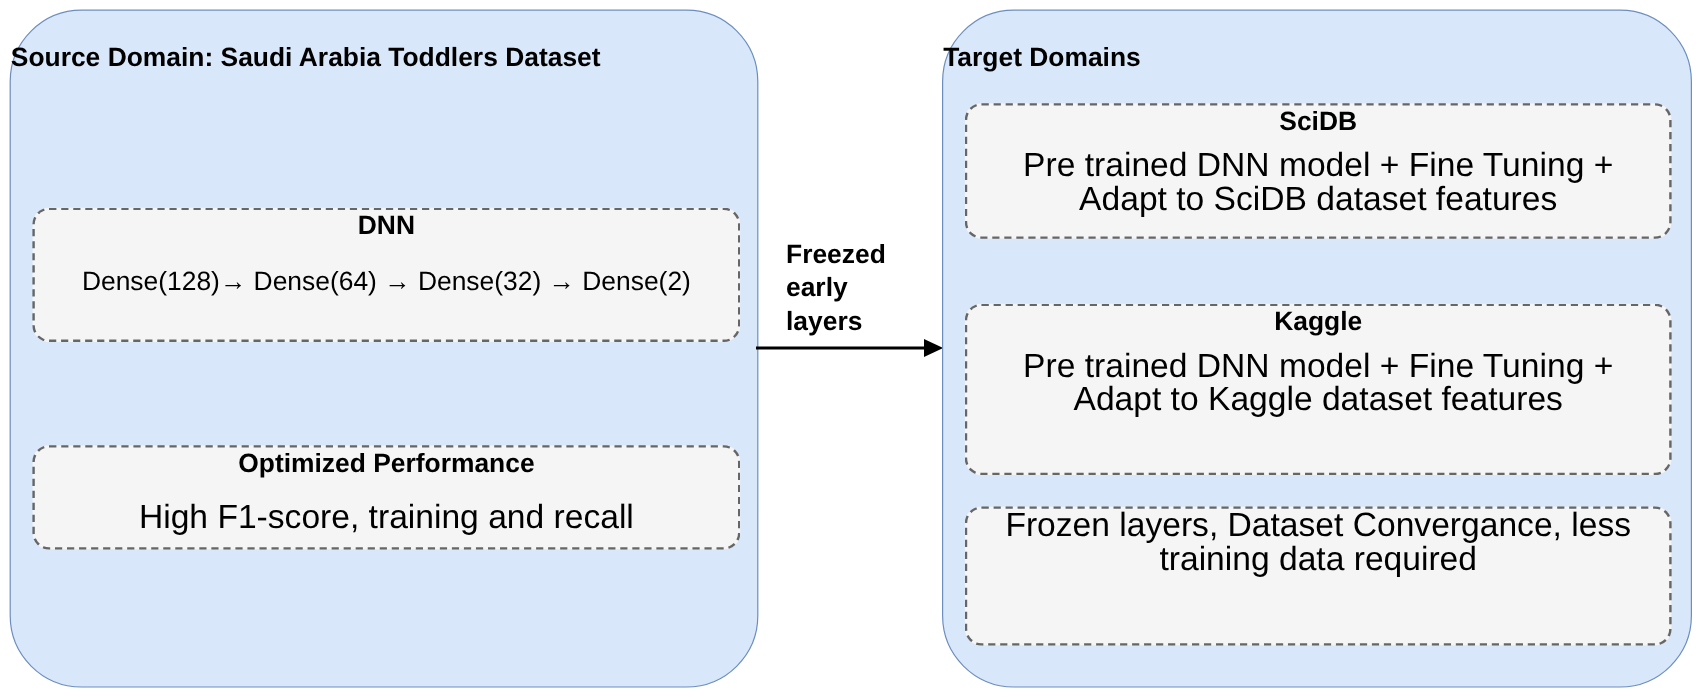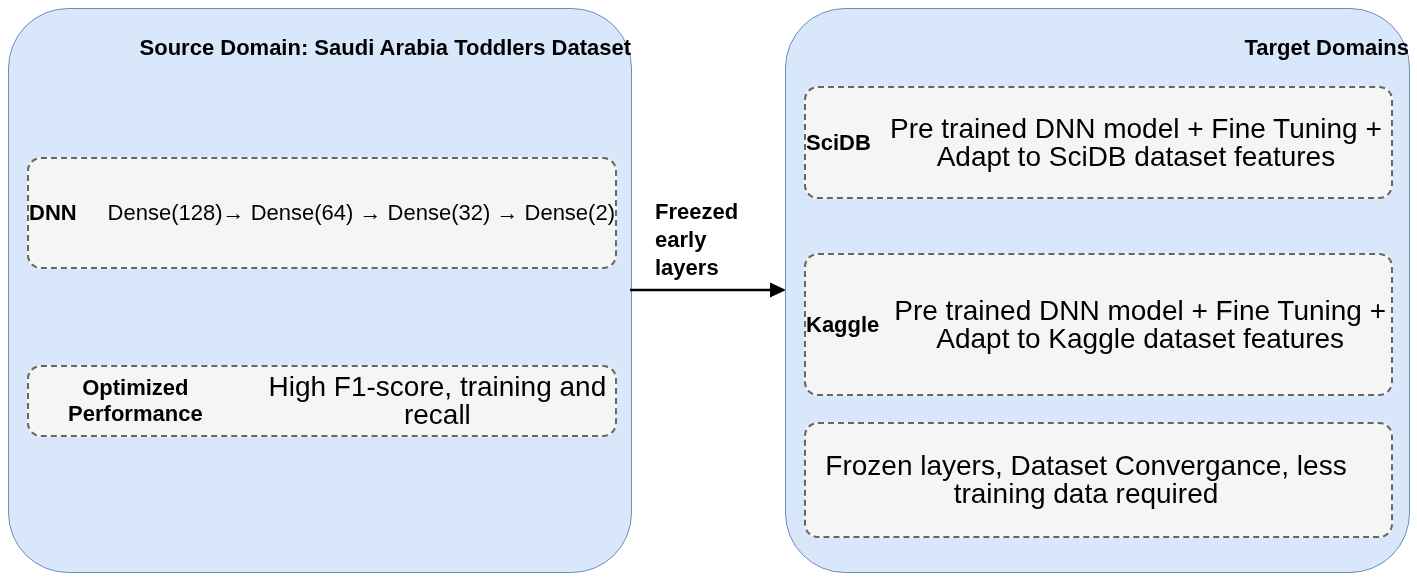--- a/index.html
+++ b/index.html
@@ -26,50 +26,51 @@
     box-sizing: border-box;
   }
   .domain-box.left  { left: 8px;   width: 624px; }
   .domain-box.right { left: 785px; width: 625px; }
   .domain-title {
     position: absolute;
     top: 26px;
     left: 0;
     width: 100%;
     margin: 0;
-    text-align: right;
+    text-align: left;
     font-size: 22px;
     font-weight: bold;
     line-height: 26px;
   }
   .card {
     position: absolute;
     left: 18px;
     background: #f5f5f6;
     border: 2px dashed #666666;
     border-radius: 14px;
     box-sizing: border-box;
     display: flex;
+    flex-direction: column;
     align-items: center;
-    justify-content: space-between;
+    justify-content: flex-start;
     text-align: center;
   }
-  .left .card  { width: 590px; }
+  .left .card  { width: 590px; margin-top: 16px; }
   .right .card { width: 589px; }
   .card-title {
     font-size: 22px;
     font-weight: bold;
     line-height: 26px;
   }
   .card-body {
     font-size: 28px;
     line-height: 28px;
   }
   .card.dnn      { top: 148px; height: 112px; gap: 20px; }
-  .card.perf     { top: 356px; height: 72px;  gap: 18px; }
+  .card.perf     { top: 346px; height: 87px;  gap: 18px; }
   .card.scidb    { top: 77px;  height: 113px; gap: 10px; }
   .card.kaggle   { top: 244px; height: 143px; gap: 10px; }
   .card.benefits { top: 413px; height: 116px; }
   .card.scidb  .card-body,
   .card.kaggle .card-body { max-width: 520px; }
   .card.benefits .card-body { max-width: 560px; }
   .dnn-layers {
     font-size: 22px;
     line-height: 28px;
     white-space: nowrap;

